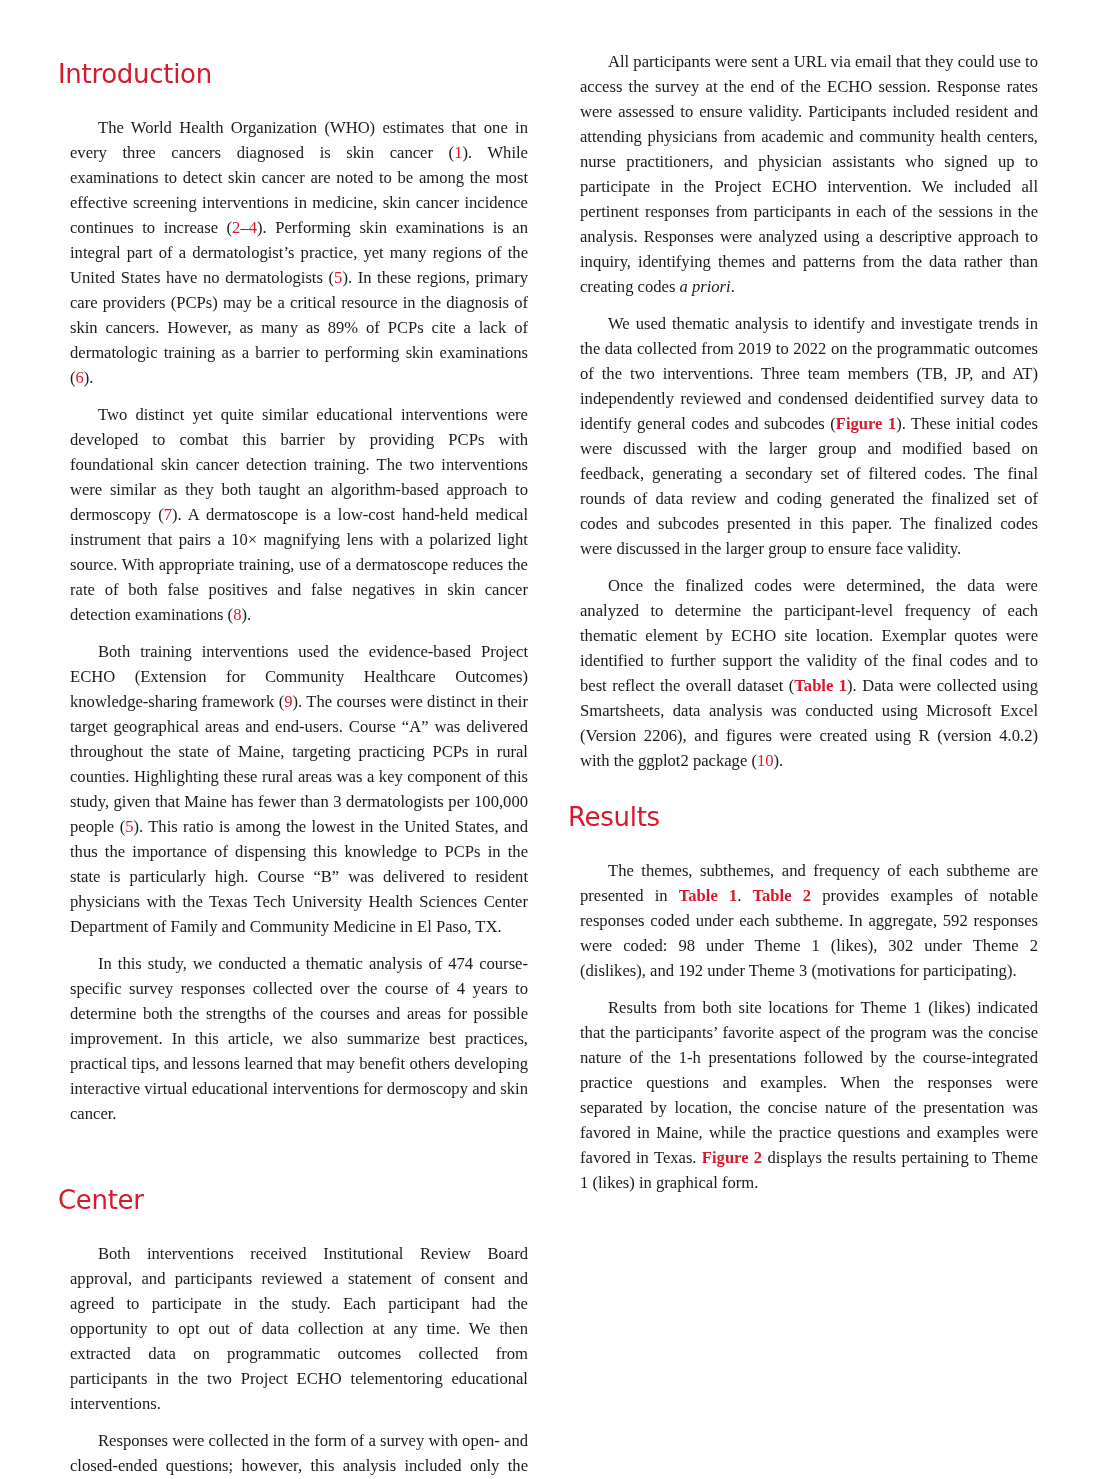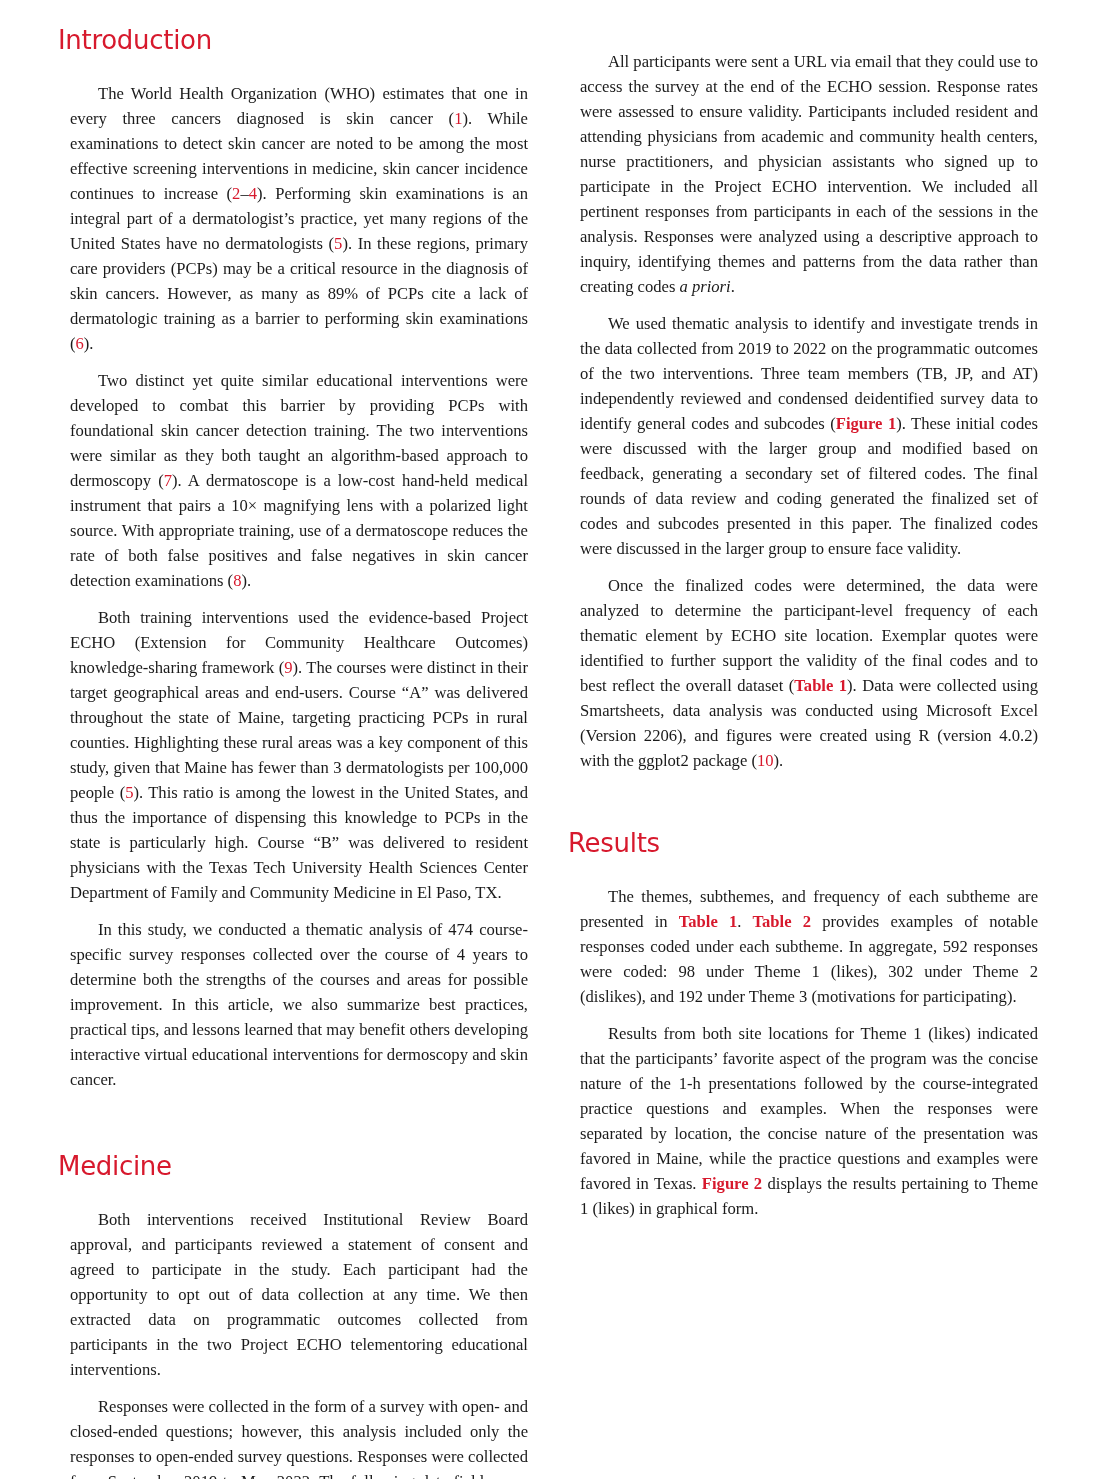--- a/index.html
+++ b/index.html
@@ -10,44 +10,44 @@
   h2 { font-family:"DejaVu Sans", "Liberation Sans", sans-serif; font-weight:normal; color:#d7192d; font-size:26px; margin:0; line-height:32px; letter-spacing:-0.3px; }
   p { margin:12px; text-indent:28px; }
   a.ref { color:#d7192d; text-decoration:none; }
   a.ref.bold { font-weight:bold; }
   em { font-style:italic; }
 </style>
 </head>
 <body>
 
 <div class="col left">
-  <h2 style="margin-top:24px;">Introduction</h2>
+  <h2 style="margin-top:58px;">Introduction</h2>
 
   <p style="margin-top:25px;"><span>The World Health Organization (WHO) estimates that one in every three cancers diagnosed is skin cancer (</span><a class="ref">1</a><span>). While examinations to detect skin cancer are noted to be among the most effective screening interventions in medicine, skin cancer incidence continues to increase (</span><a class="ref">2</a><span>–</span><a class="ref">4</a><span>). Performing skin examinations is an integral part of a dermatologist’s practice, yet many regions of the United States have no dermatologists (</span><a class="ref">5</a><span>). In these regions, primary care providers (PCPs) may be a critical resource in the diagnosis of skin cancers. However, as many as 89% of PCPs cite a lack of dermatologic training as a barrier to performing skin examinations (</span><a class="ref">6</a><span>).</span></p>
 
   <p><span>Two distinct yet quite similar educational interventions were developed to combat this barrier by providing PCPs with foundational skin cancer detection training. The two interventions were similar as they both taught an algorithm-based approach to dermoscopy (</span><a class="ref">7</a><span>). A dermatoscope is a low-cost hand-held medical instrument that pairs a 10× magnifying lens with a polarized light source. With appropriate training, use of a dermatoscope reduces the rate of both false positives and false negatives in skin cancer detection examinations (</span><a class="ref">8</a><span>).</span></p>
 
   <p><span>Both training interventions used the evidence-based Project ECHO (Extension for Community Healthcare Outcomes) knowledge-sharing framework (</span><a class="ref">9</a><span>). The courses were distinct in their target geographical areas and end-users. Course “A” was delivered throughout the state of Maine, targeting practicing PCPs in rural counties. Highlighting these rural areas was a key component of this study, given that Maine has fewer than 3 dermatologists per 100,000 people (</span><a class="ref">5</a><span>). This ratio is among the lowest in the United States, and thus the importance of dispensing this knowledge to PCPs in the state is particularly high. Course “B” was delivered to resident physicians with the Texas Tech University Health Sciences Center Department of Family and Community Medicine in El Paso, TX.</span></p>
 
   <p>In this study, we conducted a thematic analysis of 474 course-specific survey responses collected over the course of 4 years to determine both the strengths of the courses and areas for possible improvement. In this article, we also summarize best practices, practical tips, and lessons learned that may benefit others developing interactive virtual educational interventions for dermoscopy and skin cancer.</p>
 
-  <h2 style="margin-top:58px;">Medicine</h2>
+  <h2 style="margin-top:58px;">Center</h2>
 
   <p style="margin-top:25px;">Both interventions received Institutional Review Board approval, and participants reviewed a statement of consent and agreed to participate in the study. Each participant had the opportunity to opt out of data collection at any time. We then extracted data on programmatic outcomes collected from participants in the two Project ECHO telementoring educational interventions.</p>
 
   <p>Responses were collected in the form of a survey with open- and closed-ended questions; however, this analysis included only the responses to open-ended survey questions. Responses were collected from September 2019 to May 2022. The following data fields were included, addressing qualitative aspects of each participant’s experience as outcomes: identifying strengths and weaknesses of each intervention; defining how the participant would change their clinical practices based on exposure to the intervention; and explaining why they participated in the intervention sessions. Participants were also invited to share general comments on the intervention.</p>
 </div>
 
 <div class="col right" style="top:37px;">
   <p style="text-indent:0;"></p>
 
   <p><span>All participants were sent a URL via email that they could use to access the survey at the end of the ECHO session. Response rates were assessed to ensure validity. Participants included resident and attending physicians from academic and community health centers, nurse practitioners, and physician assistants who signed up to participate in the Project ECHO intervention. We included all pertinent responses from participants in each of the sessions in the analysis. Responses were analyzed using a descriptive approach to inquiry, identifying themes and patterns from the data rather than creating codes </span><em>a priori</em><span>.</span></p>
 
   <p><span>We used thematic analysis to identify and investigate trends in the data collected from 2019 to 2022 on the programmatic outcomes of the two interventions. Three team members (TB, JP, and AT) independently reviewed and condensed deidentified survey data to identify general codes and subcodes (</span><a class="ref bold">Figure 1</a><span>). These initial codes were discussed with the larger group and modified based on feedback, generating a secondary set of filtered codes. The final rounds of data review and coding generated the finalized set of codes and subcodes presented in this paper. The finalized codes were discussed in the larger group to ensure face validity.</span></p>
 
   <p><span>Once the finalized codes were determined, the data were analyzed to determine the participant-level frequency of each thematic element by ECHO site location. Exemplar quotes were identified to further support the validity of the final codes and to best reflect the overall dataset (</span><a class="ref bold">Table 1</a><span>). Data were collected using Smartsheets, data analysis was conducted using Microsoft Excel (Version 2206), and figures were created using R (version 4.0.2) with the ggplot2 package (</span><a class="ref">10</a><span>).</span></p>
 
-  <h2 style="margin-top:54px;">Results</h2>
+  <h2 style="margin-top:28px;">Results</h2>
 
   <p style="margin-top:25px;"><span>The themes, subthemes, and frequency of each subtheme are presented in </span><a class="ref bold">Table 1</a><span>. </span><a class="ref bold">Table 2</a><span> provides examples of notable responses coded under each subtheme. In aggregate, 592 responses were coded: 98 under Theme 1 (likes), 302 under Theme 2 (dislikes), and 192 under Theme 3 (motivations for participating).</span></p>
 
   <p><span>Results from both site locations for Theme 1 (likes) indicated that the participants’ favorite aspect of the program was the concise nature of the 1-h presentations followed by the course-integrated practice questions and examples. When the responses were separated by location, the concise nature of the presentation was favored in Maine, while the practice questions and examples were favored in Texas. </span><a class="ref bold">Figure 2</a><span> displays the results pertaining to Theme 1 (likes) in graphical form.</span></p>
 </div>
 
 </body></html>

